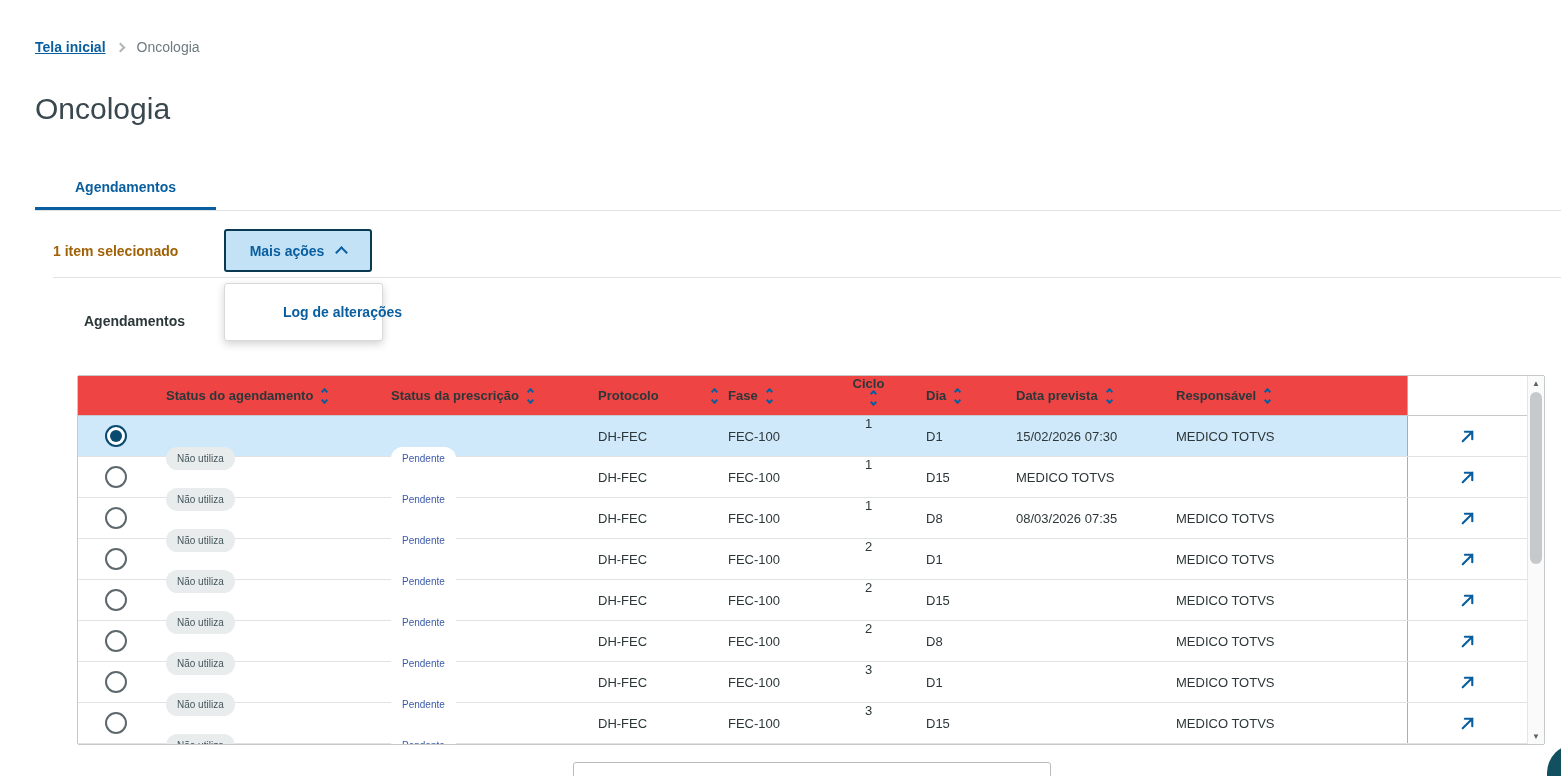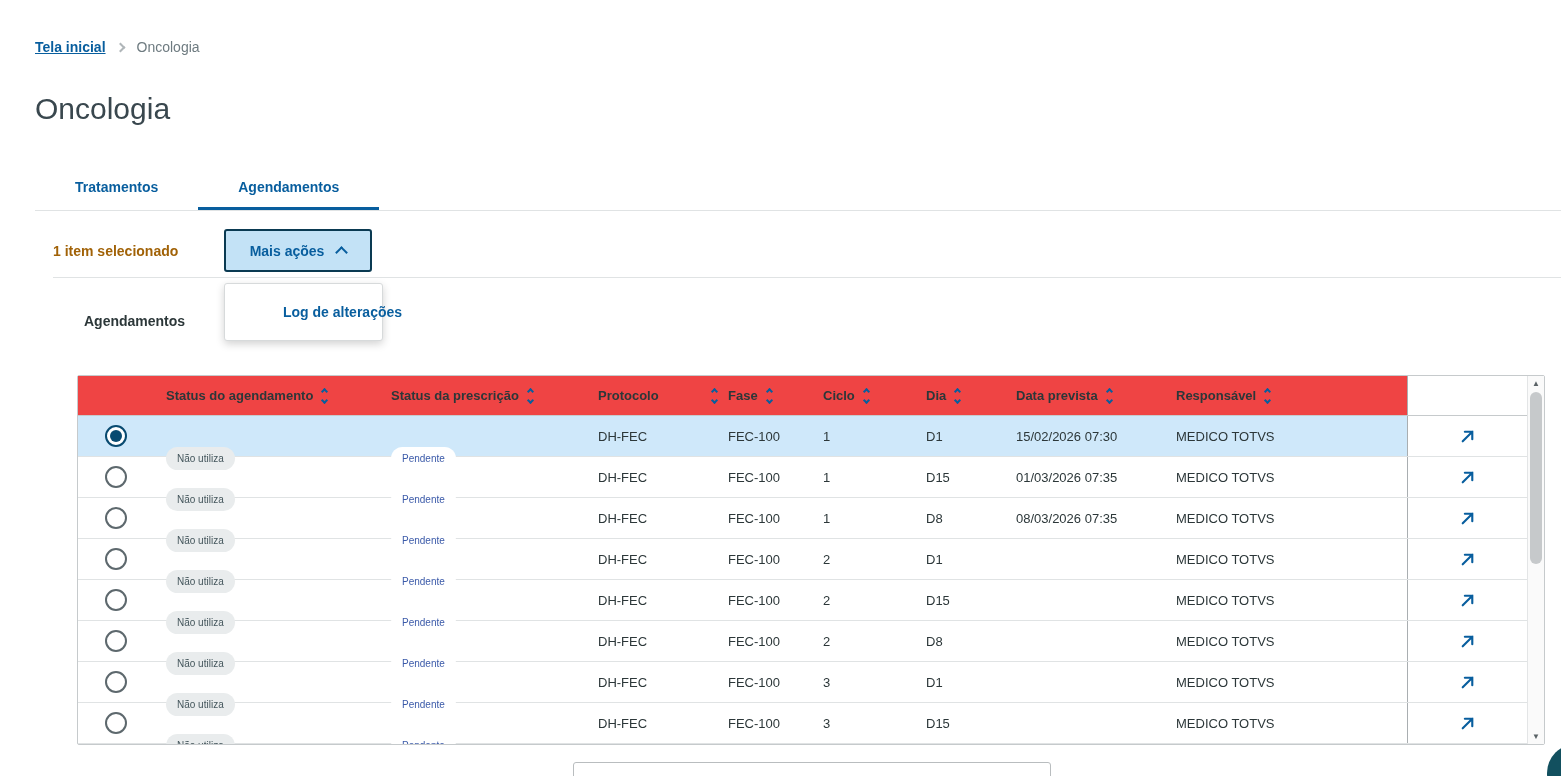--- a/index.html
+++ b/index.html
@@ -52,21 +52,21 @@
   .tr.header > div { background: #ef4444; }
   .tr.header .c-act { background: #ffffff; }
   .tr.selected > div { background: #cfe8fa; }
   .tr.selected .c-act { background: #ffffff; }
 
   .c-sel { width: 76px; justify-content: center; }
   .c-sa  { width: 225px; padding-left: 12px; }
   .c-sp  { width: 207px; padding-left: 12px; }
   .c-pr  { width: 130px; padding-left: 12px; gap: 44px; }
   .c-fa  { width: 95px;  padding-left: 12px; }
-  .c-ci  { width: 103px; padding-left: 12px; }
+  .c-ci  { width: 103px; padding-left: 12px; flex-direction: column; }
   .c-di  { width: 90px;  padding-left: 12px; }
   .c-da  { width: 160px; padding-left: 12px; }
   .c-re  { width: 145px; padding-left: 12px; }
   .c-fill{ flex: 1; }
   .c-act { width: 120px; border-left: 1px solid #a9aeb1; justify-content: center; }
 
   .sort { display: inline-flex; flex-direction: column; gap: 4px; margin-left: 9px; cursor: pointer; }
   .s-up, .s-dn { width: 5px; height: 5px; border-left: 2px solid #085e9e; border-top: 2px solid #085e9e; }
   .s-up { transform: rotate(45deg); }
   .s-dn { transform: rotate(225deg); }
@@ -100,21 +100,20 @@
 
 <div class="breadcrumb">
   <span class="bc-link">Tela inicial</span>
   <span class="bc-chev"></span>
   <span class="bc-cur">Oncologia</span>
 </div>
 
 <div class="page-title">Oncologia</div>
 
 <div class="tabs">
-  <div class="tab">Tratamentos</div>
   <div class="tab active">Agendamentos</div>
 </div>
 
 <div class="selection-text">1 item selecionado</div>
 <div class="more-btn">
   <span>Mais ações</span>
   <span class="chev-up"></span>
 </div>
 
 <div class="widget-divider"></div>
@@ -223,21 +222,20 @@
       <div class="c-sa">
           <span class="badge gray">Não utiliza</span>
         </div>
       <div class="c-sp">
           <span class="badge blue">Pendente</span>
         </div>
       <div class="c-pr">DH-FEC</div>
       <div class="c-fa">FEC-100</div>
       <div class="c-ci">1</div>
       <div class="c-di">D15</div>
-      <div class="c-da">01/03/2026 07:35</div>
       <div class="c-re">MEDICO TOTVS</div>
       <div class="c-fill"></div>
       <div class="c-act">
           <span class="go">
             <svg width="17" height="17" viewBox="0 0 16 16">
               <path d="M3.5 12.5 L12.5 3.5 M5.5 3.5 H12.5 V10.5" stroke="#085e9e" stroke-width="2" fill="none" stroke-linecap="round"></path>
             </svg>
           </span>
         </div>
     </div>

